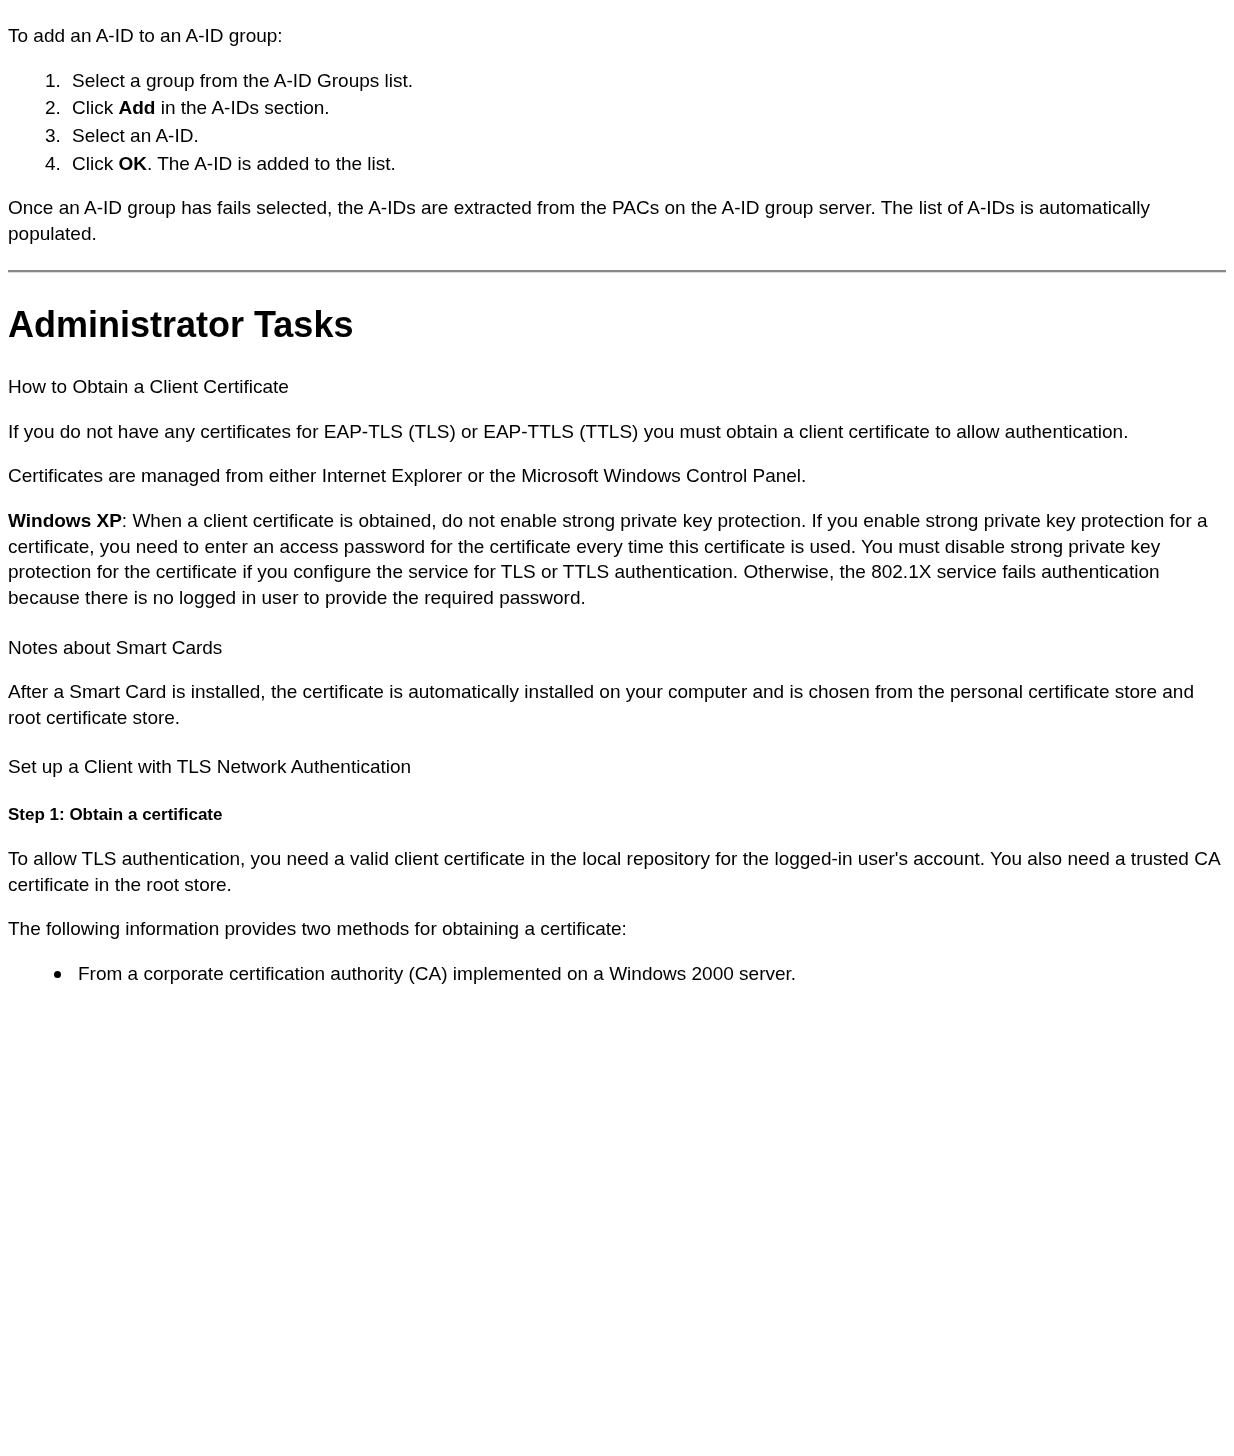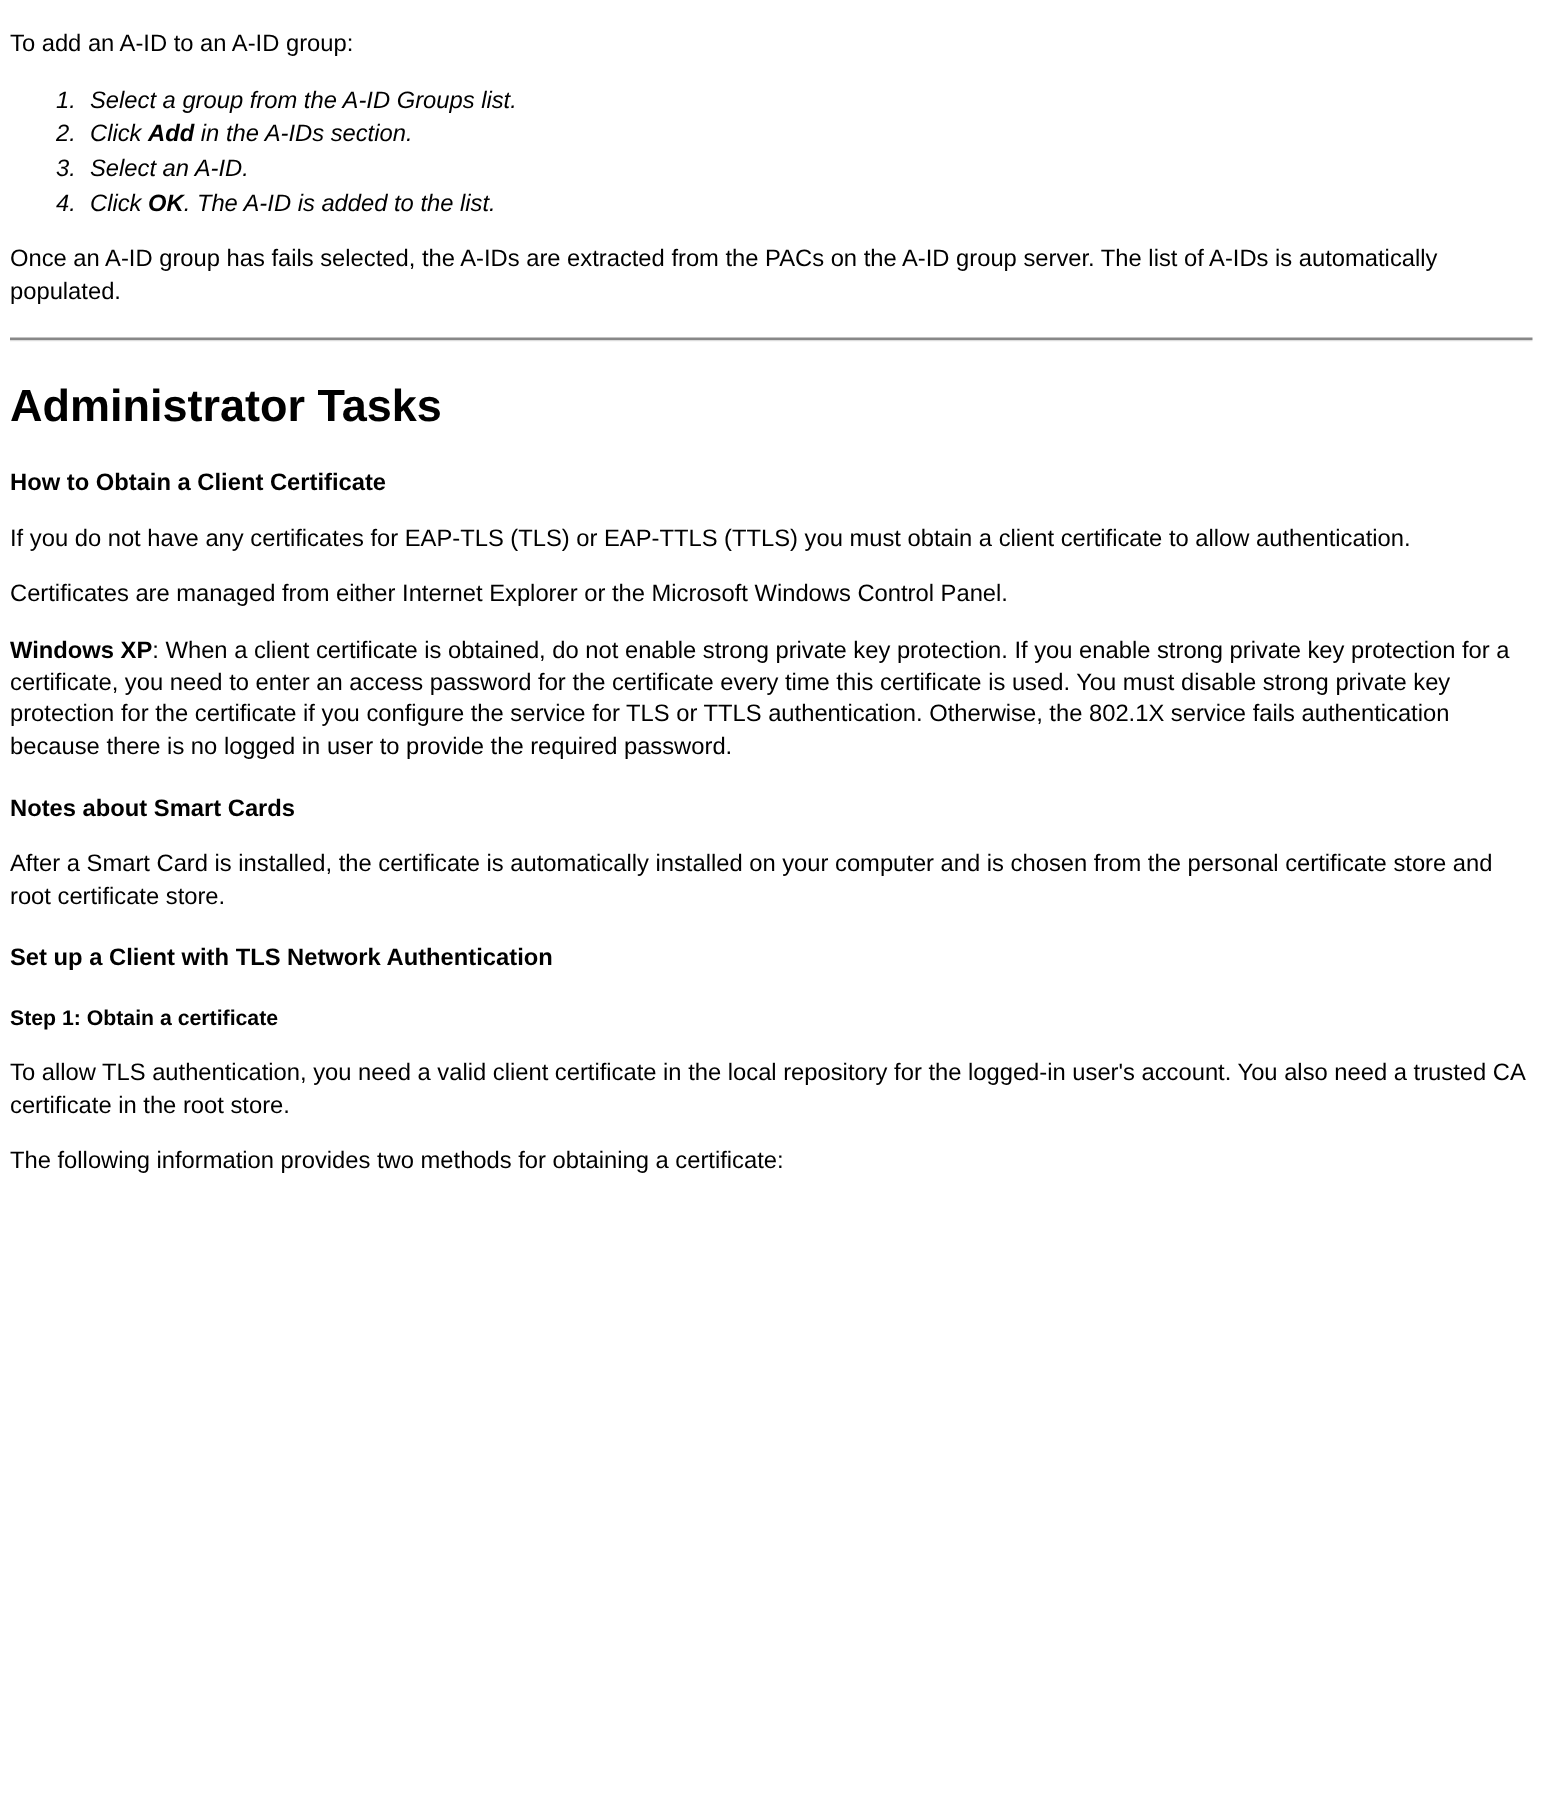--- a/index.html
+++ b/index.html
@@ -19,21 +19,20 @@
   p {
     margin: 19px 0;
   }
   ol {
     margin: 19px 0 19px 58px;
     padding: 0;
   }
   ol li {
     padding-left: 6px;
     margin-bottom: 2px;
-    font-style: italic;
   }
   ul {
     margin: 19px 0 19px 46px;
     padding: 0;
     list-style: none;
   }
   ul li {
     position: relative;
     padding-left: 24px;
     margin-bottom: 2px;
@@ -55,21 +54,21 @@
     border-bottom: 1px solid #ddd;
     height: 0;
   }
   h2 {
     font-size: 36px;
     font-weight: bold;
     margin: 28px 0 20px 0;
   }
   h3 {
     font-size: 19px;
-    font-weight: bold;
+    font-weight: normal;
     margin: 24px 0 19px 0;
   }
   h4 {
     font-size: 17px;
     font-weight: bold;
     margin: 24px 0 19px 0;
   }
   .b {
     font-weight: bold;
     text-align: right;
@@ -107,13 +106,14 @@
 
 <h3>Set up a Client with TLS Network Authentication</h3>
 
 <h4>Step 1: Obtain a certificate</h4>
 
 <p>To allow TLS authentication, you need a valid client certificate in the local repository for the logged-in user's account. You also need a trusted CA certificate in the root store.</p>
 
 <p>The following information provides two methods for obtaining a certificate:</p>
 
 <ul>
+  <li>From a corporate certification authority (CA) implemented on a Windows 2000 server.</li>
 </ul>
 
 </body></html>

